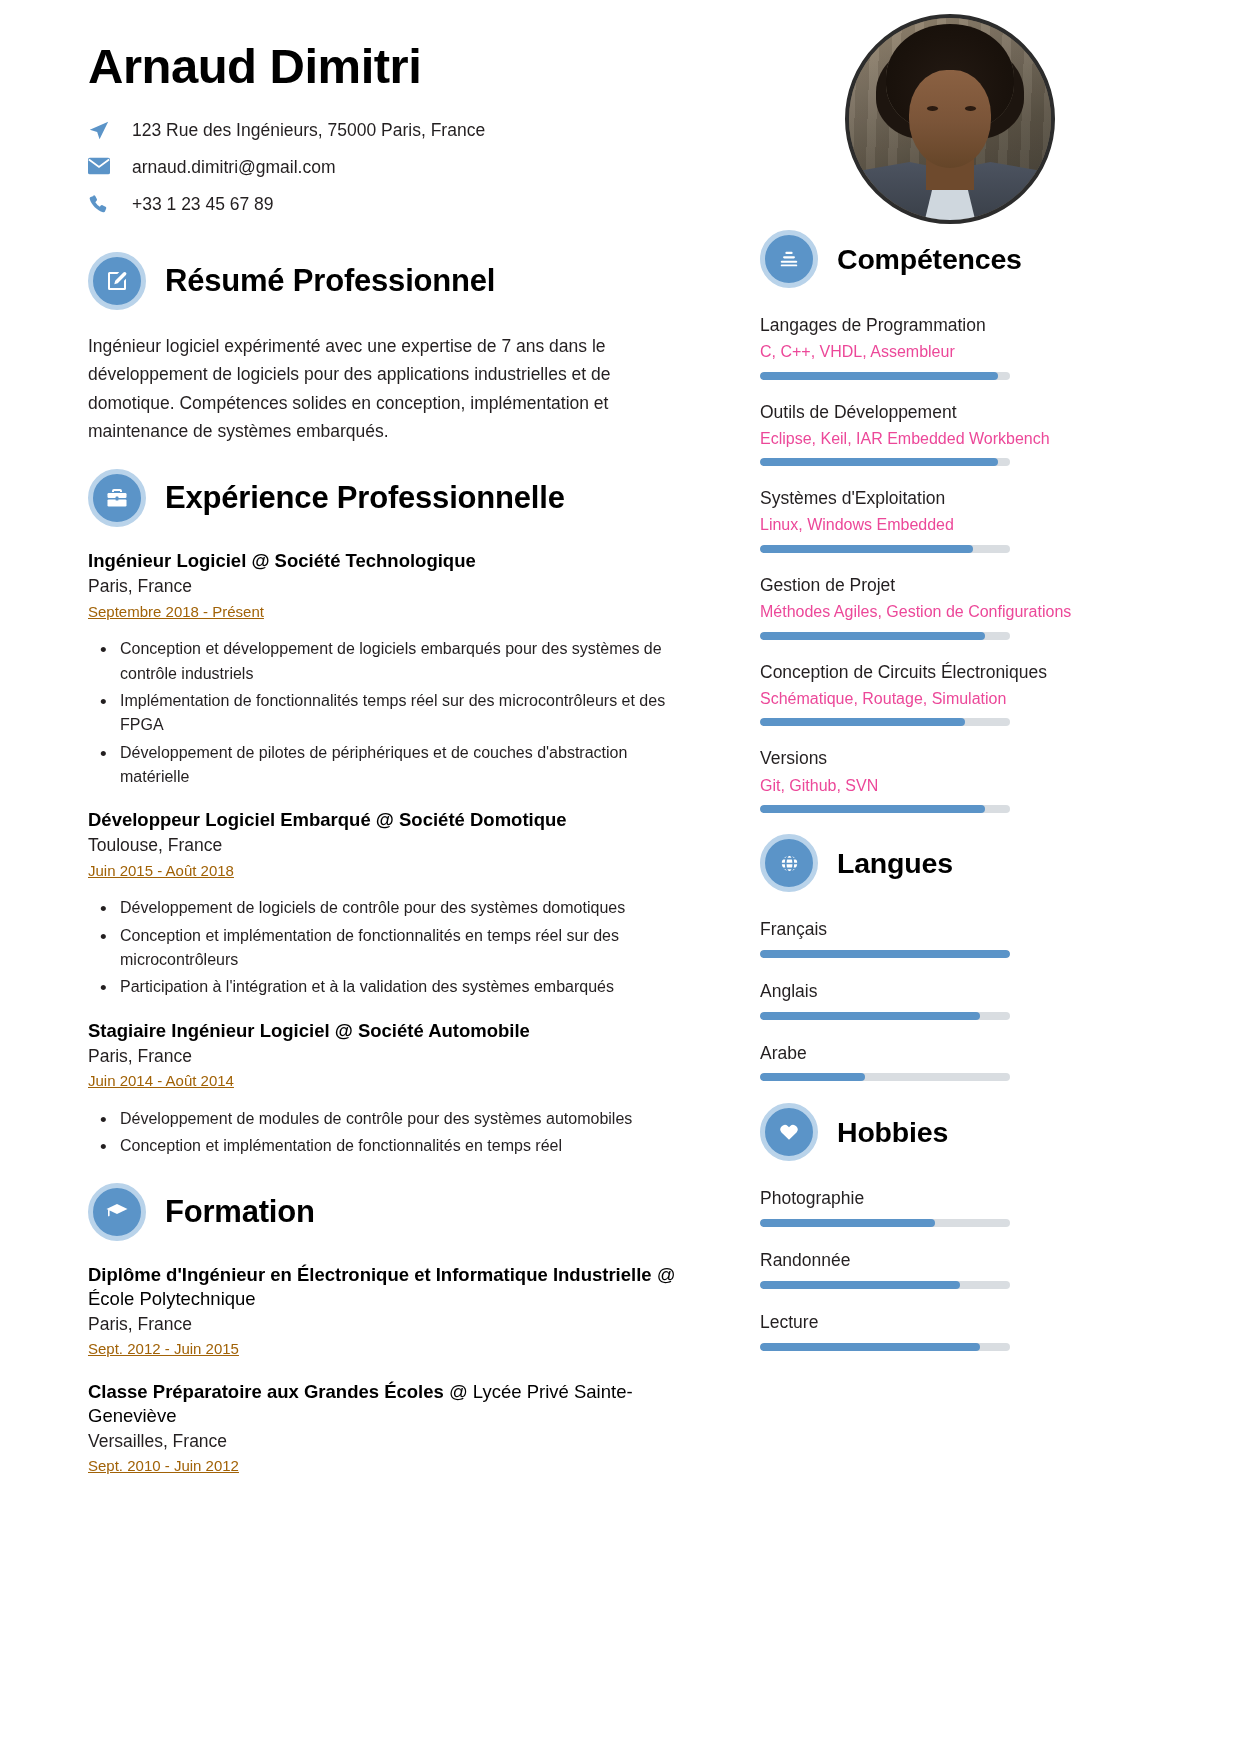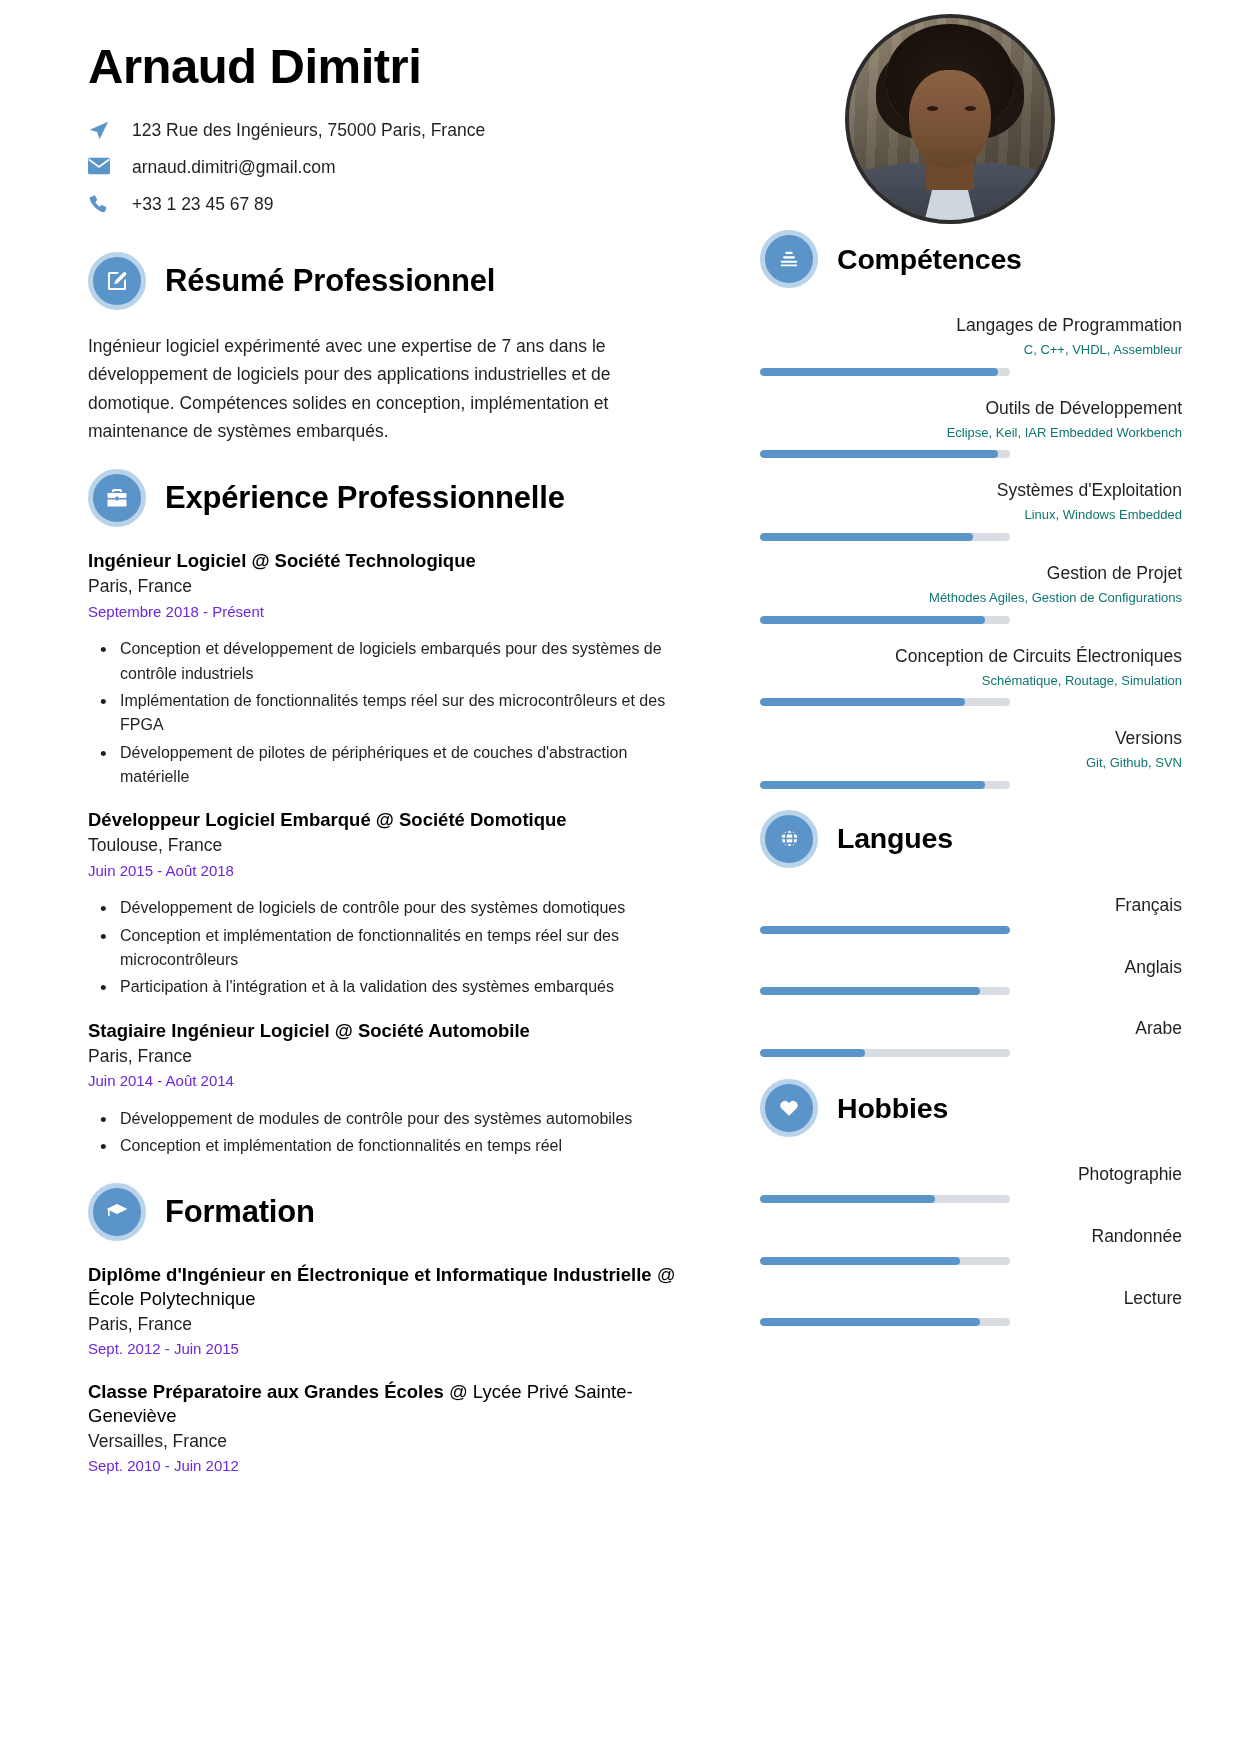--- a/index.html
+++ b/index.html
@@ -91,23 +91,24 @@
     margin-bottom: 2px;
   }
   .entry-title .light { font-weight: 400; }
   .entry-place {
     font-size: 17.5px;
     color: #231f20;
     line-height: 1.35;
   }
   .entry-date {
     font-size: 15px;
-    color: #6d28d9;
+    color: #a16207;
     line-height: 1.5;
     margin-top: 2px;
+    text-decoration: underline;
   }
   ul.bullets {
     list-style: none;
     margin: 14px 0 0 0;
     padding: 0;
   }
   ul.bullets li {
     position: relative;
     padding-left: 32px;
     font-size: 16px;
@@ -122,21 +123,20 @@
     left: 12px;
     top: -1px;
     font-size: 19px;
     color: #231f20;
   }
   
   .right {
     width: 482px;
     padding: 0 60px 4px 0;
     position: relative;
-    text-align: right;
   }
   .photo-wrap {
     position: absolute;
     top: -8px;
     left: 85px;
     width: 210px;
     height: 210px;
   }
   .photo {
     width: 210px; height: 210px;
@@ -212,22 +212,22 @@
   .right .sec-head.first { margin-top: 208px; }
   .right .sec-title { font-size: 28.5px; }
   .skill { margin-bottom: 21px; }
   .skill-name {
     font-size: 17.5px;
     color: #231f20;
     line-height: 1.32;
     margin-bottom: 4px;
   }
   .skill-desc {
-    font-size: 13px;
-    color: #0f766e;
+    font-size: 16px;
+    color: #ec4899;
     line-height: 1.35;
     margin-bottom: 9px;
   }
   .bar {
     height: 8px;
     width: 250px;
     background: #d9dde1;
     border-radius: 4px;
     overflow: hidden;
   }

